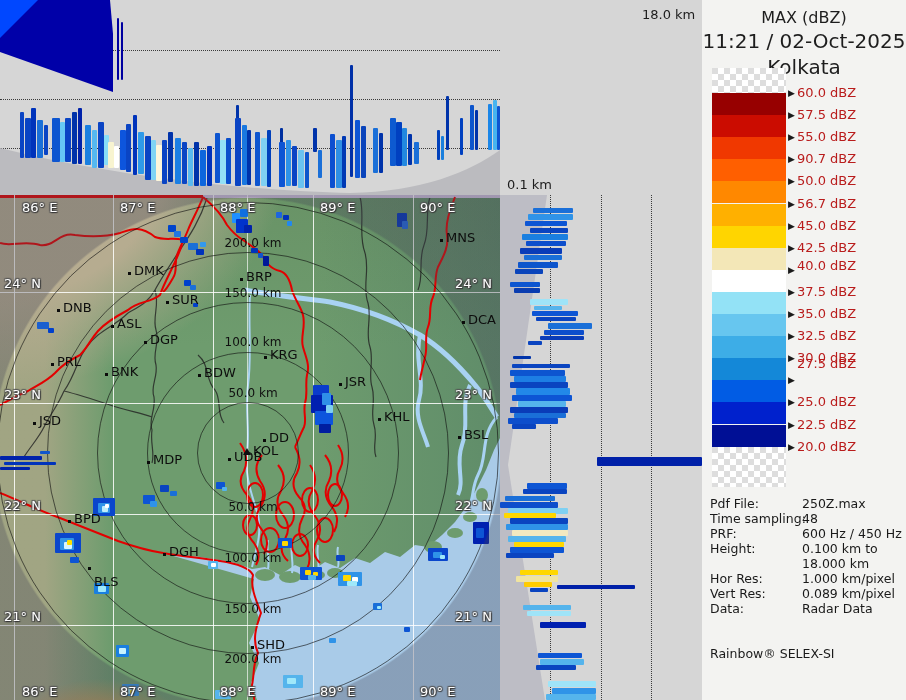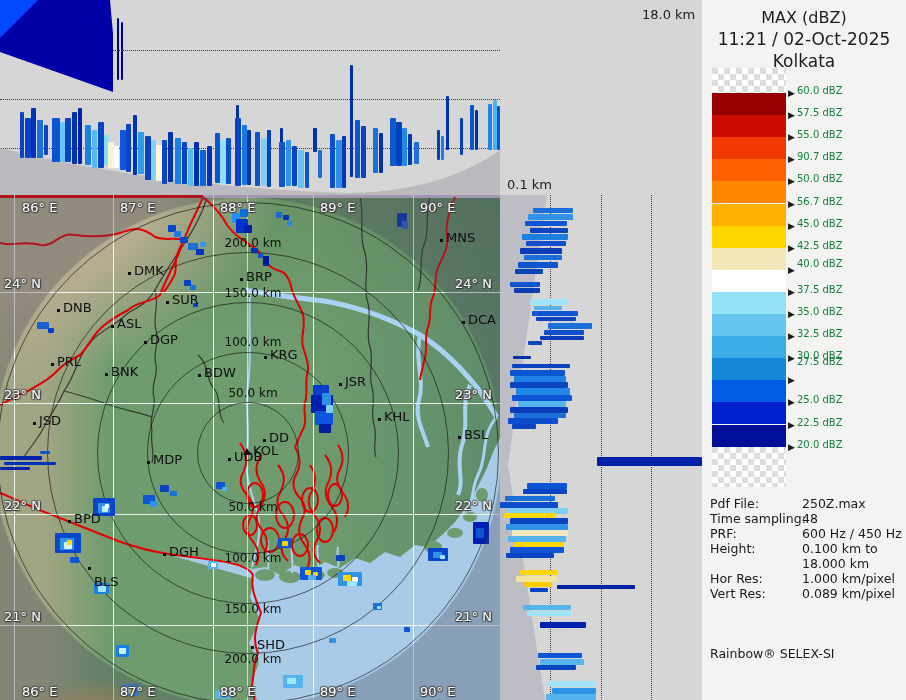--- a/index.html
+++ b/index.html
@@ -37,24 +37,24 @@
   .ring-label{position:absolute;width:60px;text-align:center;font-size:12px;color:#101010;white-space:nowrap;}
   .city{position:absolute;width:3px;height:3px;background:#0b0b0b;}
   .city-label{position:absolute;font-size:13px;font-weight:500;color:#0d0d0d;white-space:nowrap;}
   .radar-marker{position:absolute;width:0;height:0;border-left:4px solid transparent;
     border-right:4px solid transparent;border-bottom:7px solid #111;}
   .echo{position:absolute;border-radius:1px;}
   
   #legend{position:absolute;left:702px;top:0;width:204px;height:700px;background:#f3f3f1;}
   #legend-title{position:absolute;left:0;top:8px;width:204px;text-align:center;color:#1d1d1d;}
   #legend-title .t1{font-size:16px;}
-  #legend-title .t2,#legend-title .t3{font-size:17px;margin-top:2px;}
+  #legend-title .t2,#legend-title .t3{font-size:20px;margin-top:2px;}
   .swatch{position:absolute;left:10px;width:74px;}
   .checker{background-image:conic-gradient(#fff 25%,#ddd 0 50%,#fff 0 75%,#ddd 0);background-size:12px 12px;}
-  .swatch-label{position:absolute;left:95px;font-size:10px;color:#15803d;white-space:nowrap;}
+  .swatch-label{position:absolute;left:95px;font-size:13px;color:#b91c1c;white-space:nowrap;}
   .swatch-arrow{position:absolute;left:86px;font-size:9px;color:#1a1a1a;}
   #info{position:absolute;left:8px;top:496px;width:192px;font-size:12.5px;color:#1a1a1a;}
   #info .row{height:15px;line-height:15px;white-space:nowrap;}
   #info .lbl{display:inline-block;width:92px;}
   #footer{position:absolute;left:8px;top:646px;font-size:12.5px;color:#1a1a1a;}
 </style>
 </head>
 <body>
 
 <div id="root">
@@ -537,17 +537,18 @@
         <div class="swatch-label" style="top: 438.6px;">20.0 dBZ</div>
       </div>
     <div id="info">
         <div class="row"><div class="lbl">Pdf File:</div><span>250Z.max</span></div>
         <div class="row"><div class="lbl">Time sampling:</div><span>48</span></div>
         <div class="row"><div class="lbl">PRF:</div><span>600 Hz / 450 Hz</span></div>
         <div class="row"><div class="lbl">Height:</div><span>0.100 km to</span></div>
         <div class="row"><div class="lbl"></div><span>18.000 km</span></div>
         <div class="row"><div class="lbl">Hor Res:</div><span>1.000 km/pixel</span></div>
         <div class="row"><div class="lbl">Vert Res:</div><span>0.089 km/pixel</span></div>
+        <div class="row"><div class="lbl">Data:</div><span>Radar Data</span></div>
       </div>
     <div id="footer">Rainbow® SELEX-SI</div>
   </div>
 
 </div>
 
 </body></html>

